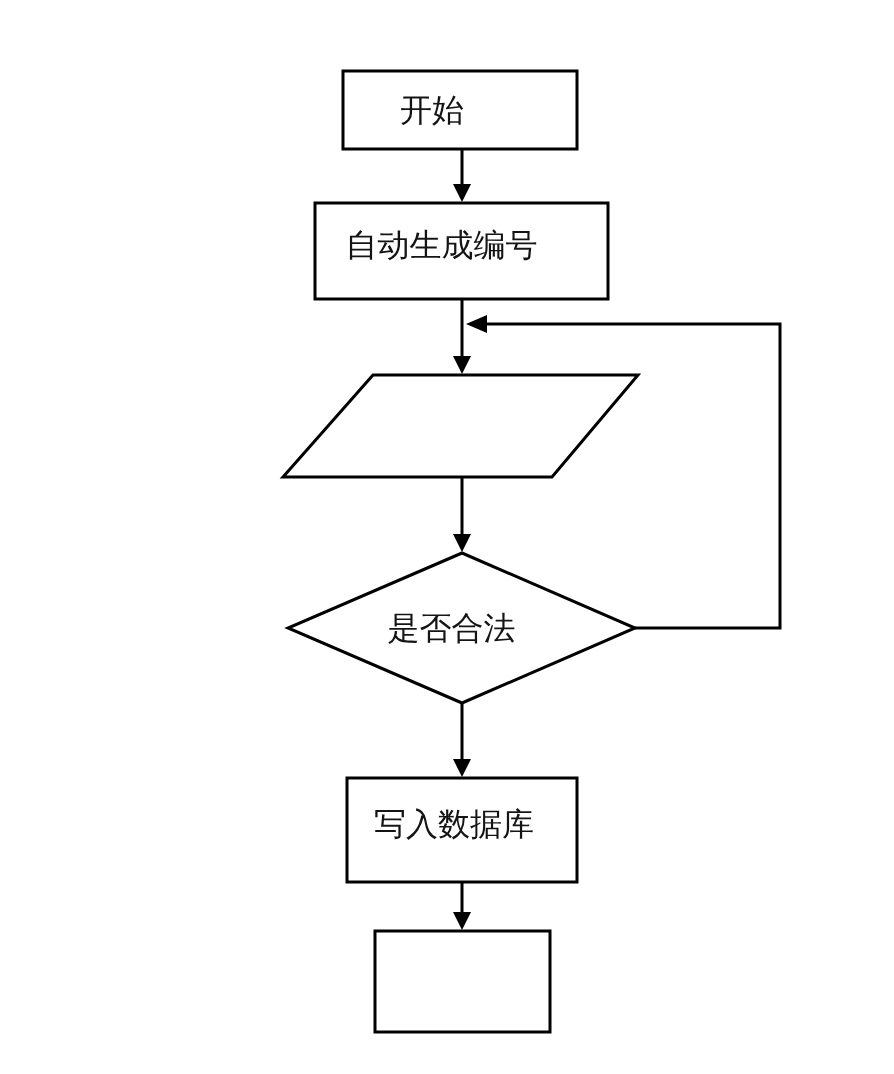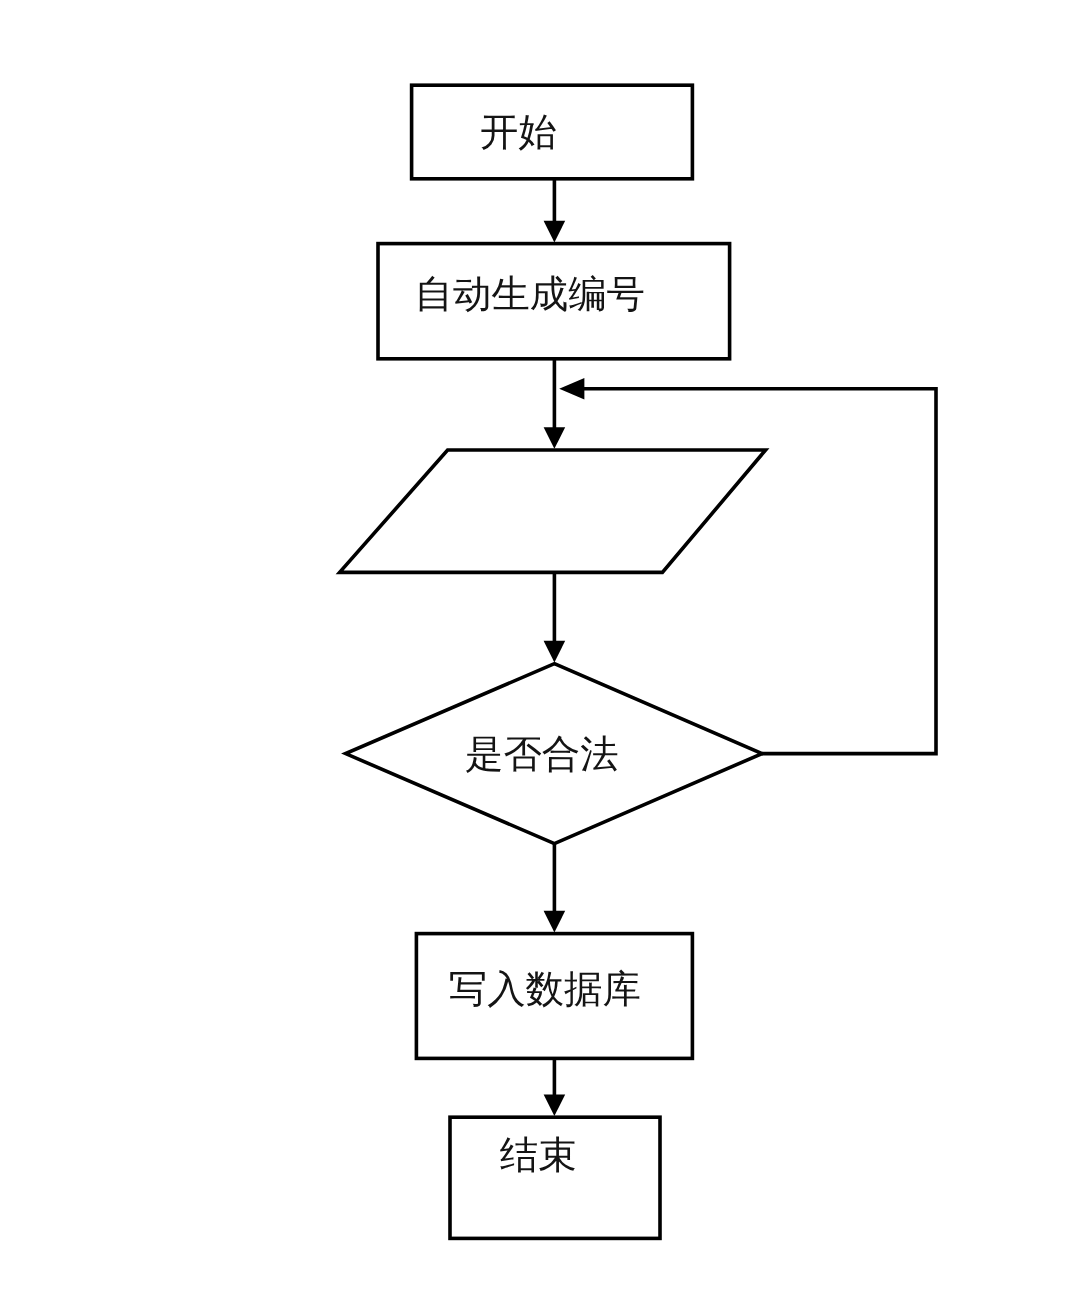--- a/index.html
+++ b/index.html
@@ -78,15 +78,14 @@
 
   <div class="node-label v-center" id="lbl-start">开始</div>
 
   <div class="node-label v-top" id="lbl-autogen">自动生成编号</div>
 
 
   <div class="node-label v-center" id="lbl-decision">是否合法</div>
 
   <div class="node-label v-top" id="lbl-write">写入数据库</div>
 
-  <div class="node-label v-top" id="lbl-end">结束</div>
 
 </div>
 
 </body></html>

